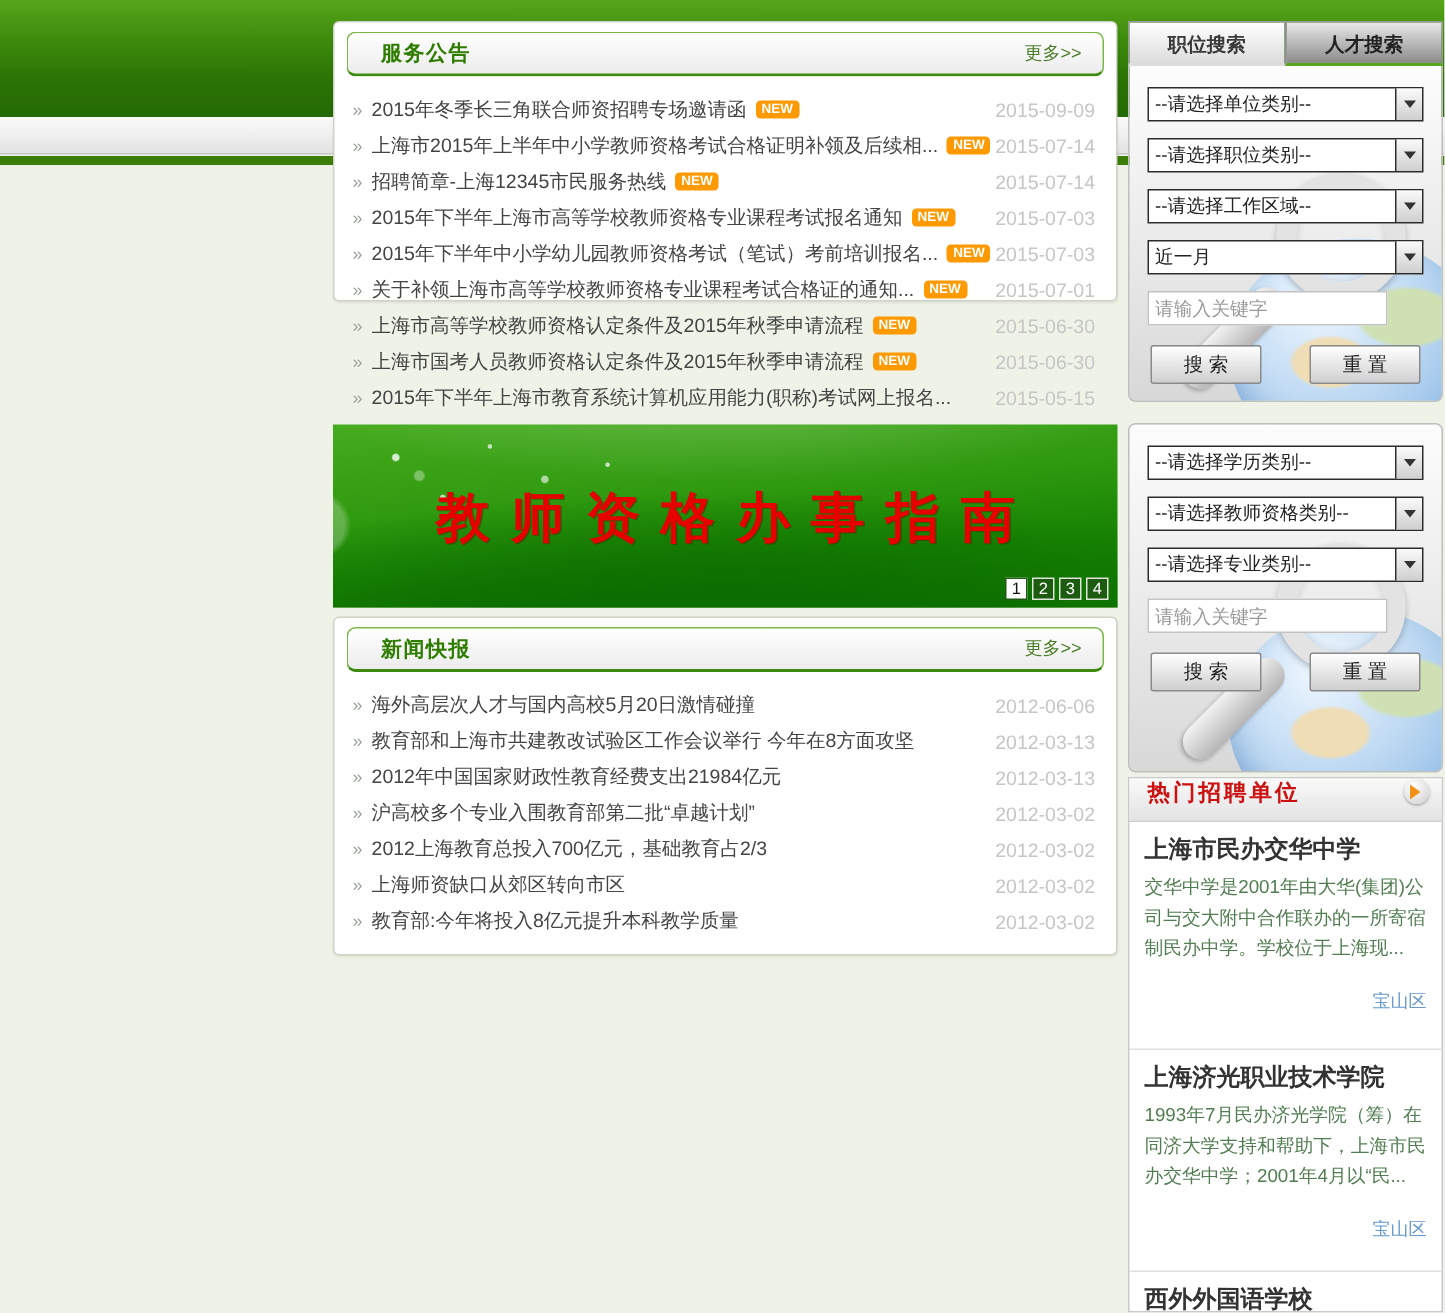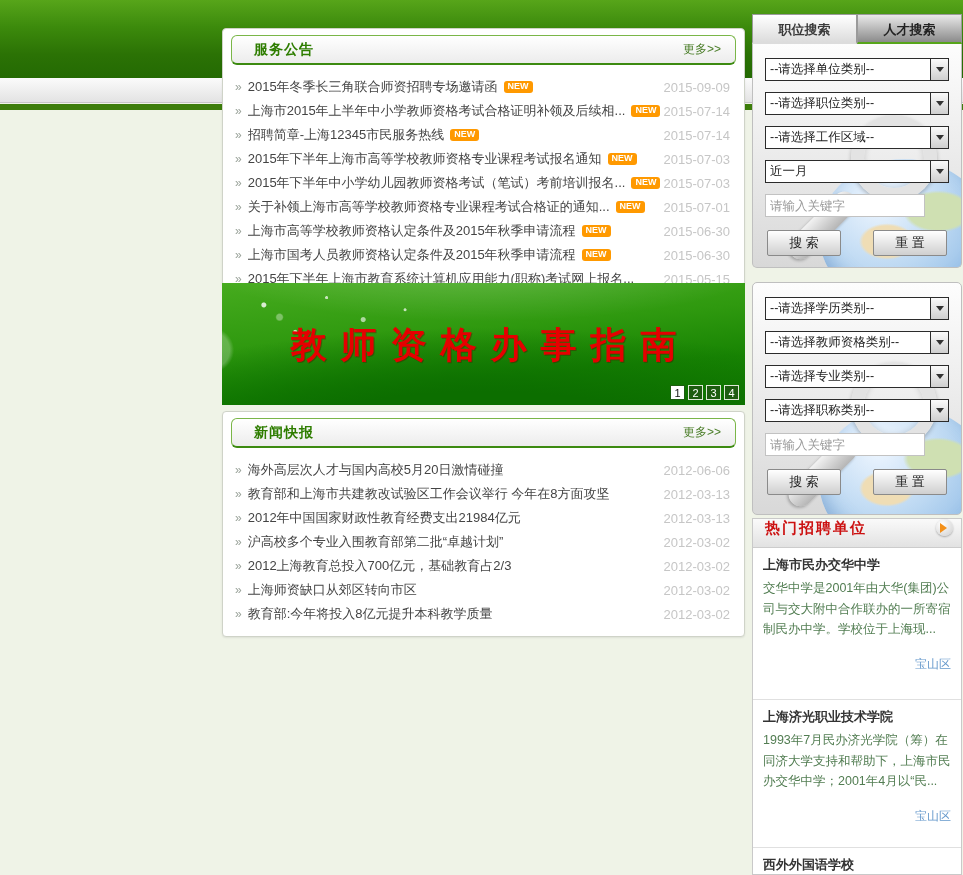--- a/index.html
+++ b/index.html
@@ -50,21 +50,21 @@
   .mk { color:#9aa39a; font-size:12px; margin-right:6px; flex:0 0 auto; }
   .txt { color:#444; overflow:hidden; text-overflow:ellipsis; cursor:pointer; }
   .new {
     flex:0 0 auto; margin-left:6px;
     background:#ff9900; color:#fff; font-size:9px; font-weight:bold;
     border-radius:3px; padding:1px 4px 2px; line-height:1;
   }
   .date { margin-left:auto; color:#c6c6c6; font-size:13px; padding-right:4px; flex:0 0 auto; }
 
   
-  #announcements { top:28px; height:258px; }
+  #announcements { top:14px; height:187px; }
   #news { top:411px; height:226px; }
 
   
   #banner {
     position:absolute; left:222px; top:283px; width:523px; height:122px; z-index:5;
     background:
       radial-gradient(circle 5px at 8% 18%, rgba(255,255,255,.8) 0 40%, transparent 60%),
       radial-gradient(circle 4px at 14% 40%, rgba(255,255,255,.7) 0 40%, transparent 60%),
       radial-gradient(circle 3px at 20% 12%, rgba(255,255,255,.7) 0 40%, transparent 60%),
       radial-gradient(circle 5px at 27% 30%, rgba(255,255,255,.6) 0 40%, transparent 60%),
@@ -190,21 +190,21 @@
     display:flex; align-items:center; justify-content:center; cursor:pointer;
   }
   .play-icon::after {
     content:""; width:0; height:0; margin-left:2px;
     border:5px solid transparent; border-left:7px solid #f39019;
   }
   .unit { padding:8px 10px 0 10px; }
   .unit + .unit { border-top:1px solid #e0e0e0; }
   .unit-1 { height:151px; }
   .unit-2 { height:148px; }
-  .unit-name { font-size:13px; font-weight:bold; color:#333; margin-bottom:4px; cursor:pointer; }
+  .unit-name { font-size:16px; font-weight:bold; color:#333; margin-bottom:4px; cursor:pointer; }
   .unit-desc { font-size:12.5px; color:#527d52; line-height:1.65; }
   .unit-district { text-align:right; font-size:12px; color:#6699cc; margin-top:16px; cursor:pointer; }
 </style>
 </head>
 <body>
 
 <div class="band-green-top"></div>
 <div class="band-gray"></div>
 <div class="band-green-strip"></div>
 
@@ -379,26 +379,20 @@
     <span class="sel-btn">
         <span class="sel-arrow"></span>
       </span>
   </div>
   <div class="sel">
     <span class="sel-label">--请选择专业类别--</span>
     <span class="sel-btn">
         <span class="sel-arrow"></span>
       </span>
   </div>
-  <div class="sel">
-    <span class="sel-label">--请选择职称类别--</span>
-    <span class="sel-btn">
-        <span class="sel-arrow"></span>
-      </span>
-  </div>
   <input class="kw" placeholder="请输入关键字" style="">
   <div class="btn-row">
     <button class="btn">搜  索</button>
     <button class="btn">重  置</button>
   </div>
   <div class="search-deco">
     <div class="deco-globe"></div>
     <div class="deco-ring"></div>
     <div class="deco-handle"></div>
   </div>

